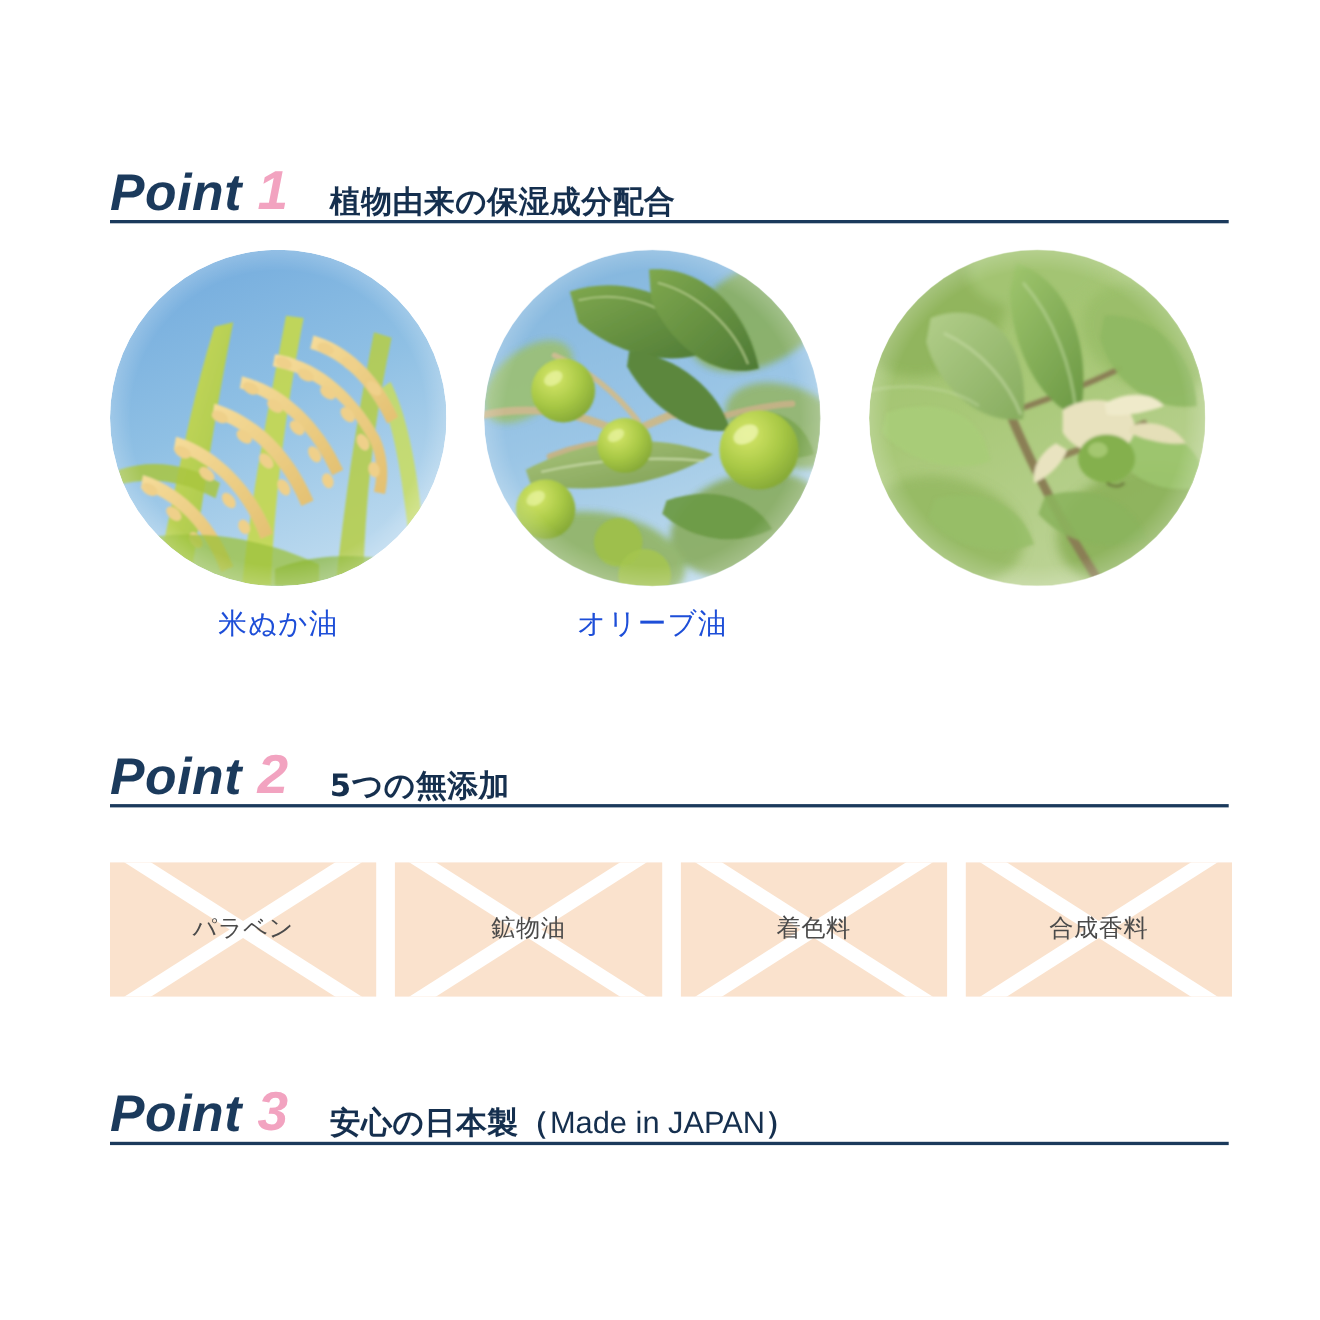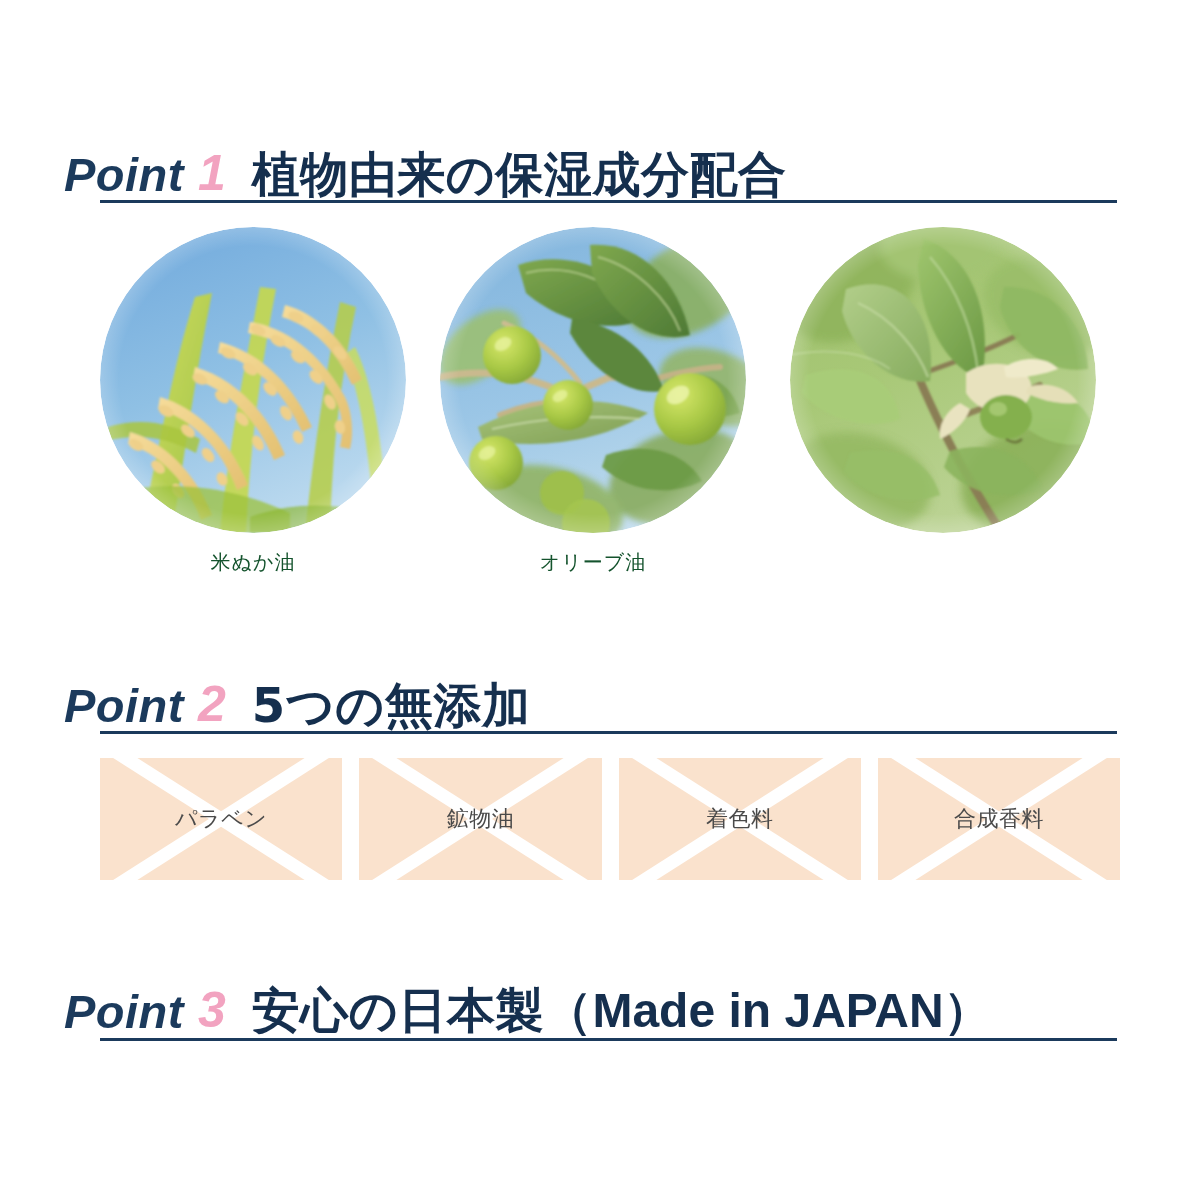--- a/index.html
+++ b/index.html
@@ -25,21 +25,21 @@
 
   
   .section {
     position: absolute;
     left: 0;
     width: 1200px;
   }
   .heading-row {
     position: relative;
     height: 72px;
-    padding-left: 64px;
+    padding-left: 100px;
     display: flex;
     align-items: flex-end;
     box-sizing: border-box;
   }
   .point-word {
     font-family: "Liberation Sans", "DejaVu Sans", sans-serif;
     font-style: italic;
     font-weight: bold;
     font-size: 47px;
     letter-spacing: 0.5px;
@@ -51,30 +51,30 @@
     font-style: italic;
     font-weight: bold;
     font-size: 50px;
     color: #F2A3C0;
     line-height: 1;
     margin-left: 14px;
   }
   .heading-text {
     font-family: "DejaVu Sans", "Liberation Sans", sans-serif;
     font-weight: bold;
-    font-size: 48px;
+    font-size: 28px;
     color: #152F4E;
     line-height: 1;
-    margin-left: 26px;
+    margin-left: 38px;
     letter-spacing: 0.5px;
     text-align: right;
   }
   .heading-text .latin {
     font-family: "Liberation Sans", "DejaVu Sans", sans-serif;
-    font-weight: bold;
+    font-weight: normal;
     letter-spacing: 0px;
   }
   .divider {
     position: absolute;
     left: 100px;
     width: 1017px;
     height: 3px;
     background: #1B3A5C;
   }
 
@@ -105,30 +105,30 @@
   }
   .photo svg { display: block; width: 100%; height: 100%; }
 
   .circle-caption {
     position: absolute;
     top: 322px;
     left: 0;
     width: 306px;
     text-align: center;
     font-family: "DejaVu Sans", "Liberation Sans", sans-serif;
-    font-size: 20px;
-    color: #14532d;
+    font-size: 26px;
+    color: #1d4ed8;
     letter-spacing: 1px;
   }
 
   
   .freefrom {
     position: absolute;
     left: 100px;
-    top: 758px;
+    top: 784px;
     width: 1020px;
     height: 122px;
     display: flex;
     gap: 17px;
     border-radius: 22px;
   }
   .ff-box {
     position: relative;
     flex: 1 1 0;
     height: 122px;

